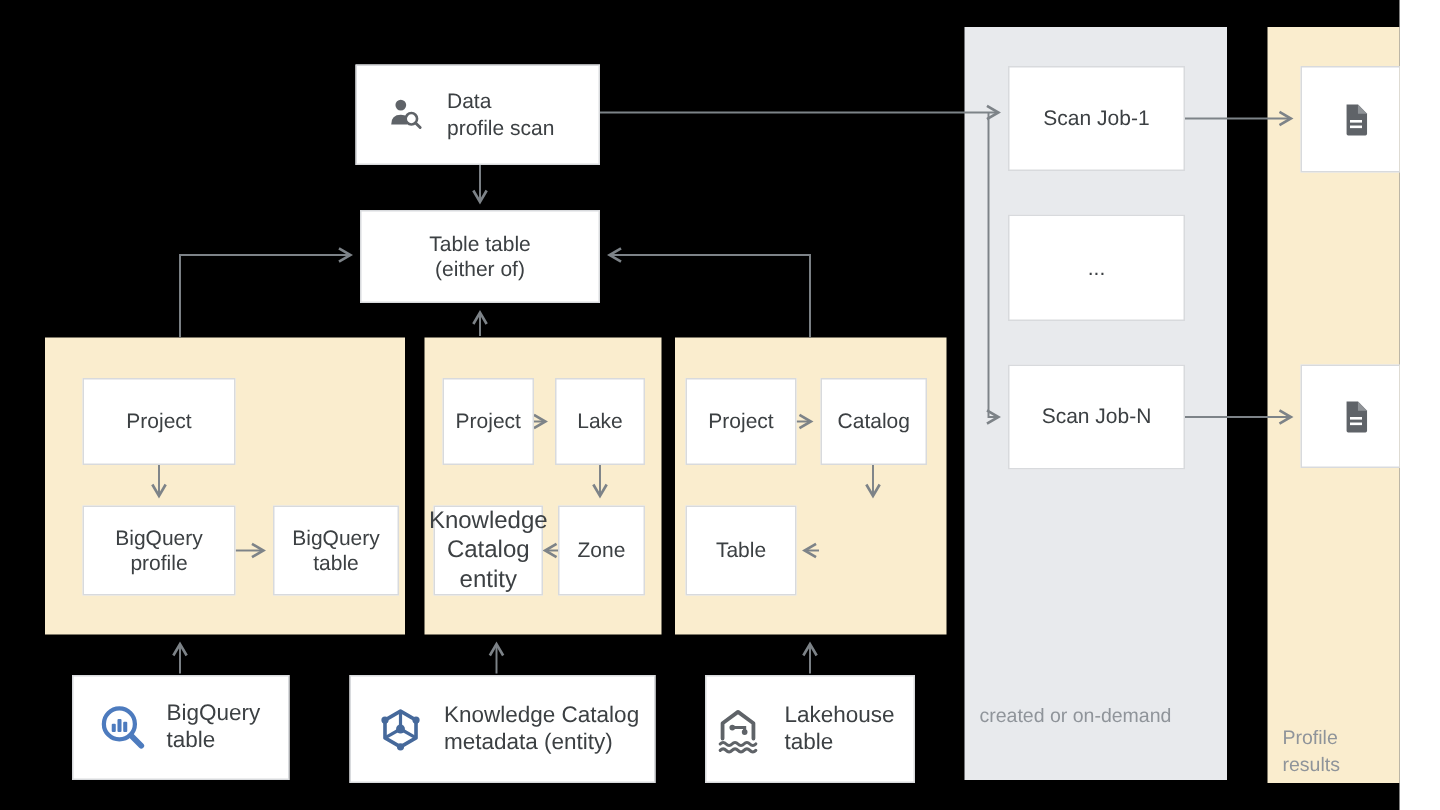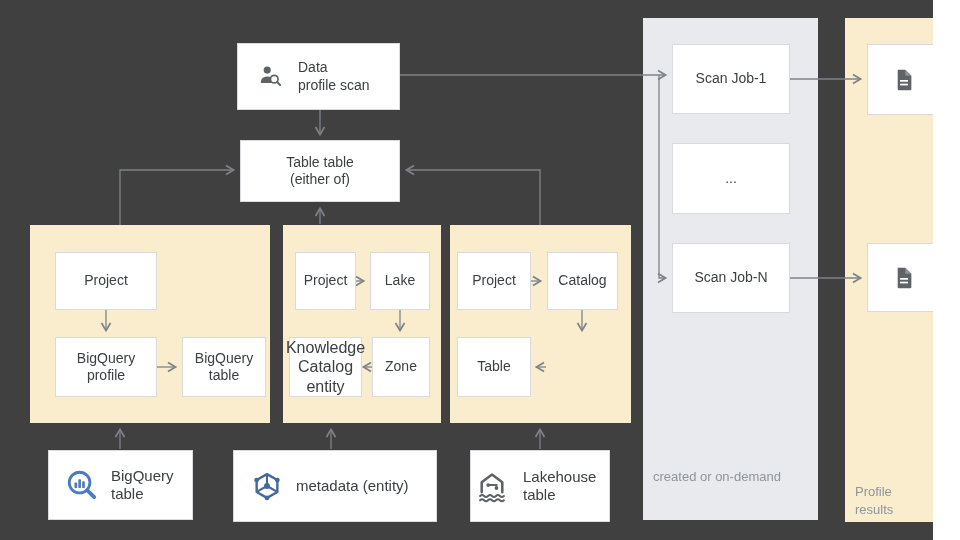--- a/index.html
+++ b/index.html
@@ -1,18 +1,18 @@
 <!DOCTYPE html>
 <html><head>
 <meta charset="utf-8">
 <style>
   *{box-sizing:border-box}
   html,body{margin:0;padding:0;background:#ffffff}
   body{font-family:"Liberation Sans",sans-serif;-webkit-font-smoothing:antialiased}
-  .canvas{position:relative;width:933px;height:540px;background:#404040;overflow:hidden;color:#3c4043}
+  .canvas{position:relative;width:933px;height:540px;background:#000000;overflow:hidden;color:#3c4043}
   .panel{position:absolute;background:#faedce}
   .panel.gray{background:#e8eaed}
   .arrows{position:absolute;left:0;top:0;width:960px;height:540px;pointer-events:none}
   .node{position:absolute;background:#ffffff;border:1px solid #d8dadd;display:flex;
         align-items:center;justify-content:center;text-align:center;
         font-size:14px;line-height:1.22;color:#3c4043}
   .node .lines span{display:block}
   .node.left-align{justify-content:flex-start;text-align:left}
   .node .ic{flex:0 0 auto;display:block}
   .fs13{font-size:16px}
@@ -144,20 +144,21 @@
       <path d="M12 3.6 L19.3 7.8 V16.2 L12 20.4 L4.7 16.2 V7.8 Z" fill="none" stroke="#46699b" stroke-width="1.7" stroke-linejoin="round"></path>
       <line x1="12" y1="12" x2="12" y2="3.6" stroke="#46699b" stroke-width="1.5"></line>
       <line x1="12" y1="12" x2="19.3" y2="16.2" stroke="#46699b" stroke-width="1.5"></line>
       <line x1="12" y1="12" x2="4.7" y2="16.2" stroke="#46699b" stroke-width="1.5"></line>
       <circle cx="12" cy="12" r="2.1" fill="#46699b"></circle>
       <circle cx="4.7" cy="7.8" r="1.7" fill="#46699b"></circle>
       <circle cx="19.3" cy="7.8" r="1.7" fill="#46699b"></circle>
       <circle cx="12" cy="20.4" r="1.7" fill="#46699b"></circle>
     </svg>
     <div class="lines" style="text-align:left">
+      <span>Knowledge Catalog</span>
       <span>metadata (entity)</span>
     </div>
   </div>
 
   <div class="node left-align gap12 fs15" style="left:470px;top:450px;width:140px;height:72px;padding-left:2px">
     <svg class="ic" width="38" height="38" viewBox="0 0 24 24">
       <path d="M5.5 16 V9.6 L12 4.8 L18.5 9.6 V16" fill="none" stroke="#5f6368" stroke-width="1.6" stroke-linecap="round" stroke-linejoin="round"></path>
       <circle cx="9.6" cy="11.4" r="1.2" fill="#5f6368"></circle>
       <circle cx="14.8" cy="13.3" r="1.2" fill="#5f6368"></circle>
       <path d="M9.6 11.4 H14.8 V13.3" fill="none" stroke="#5f6368" stroke-width="1.3"></path>

